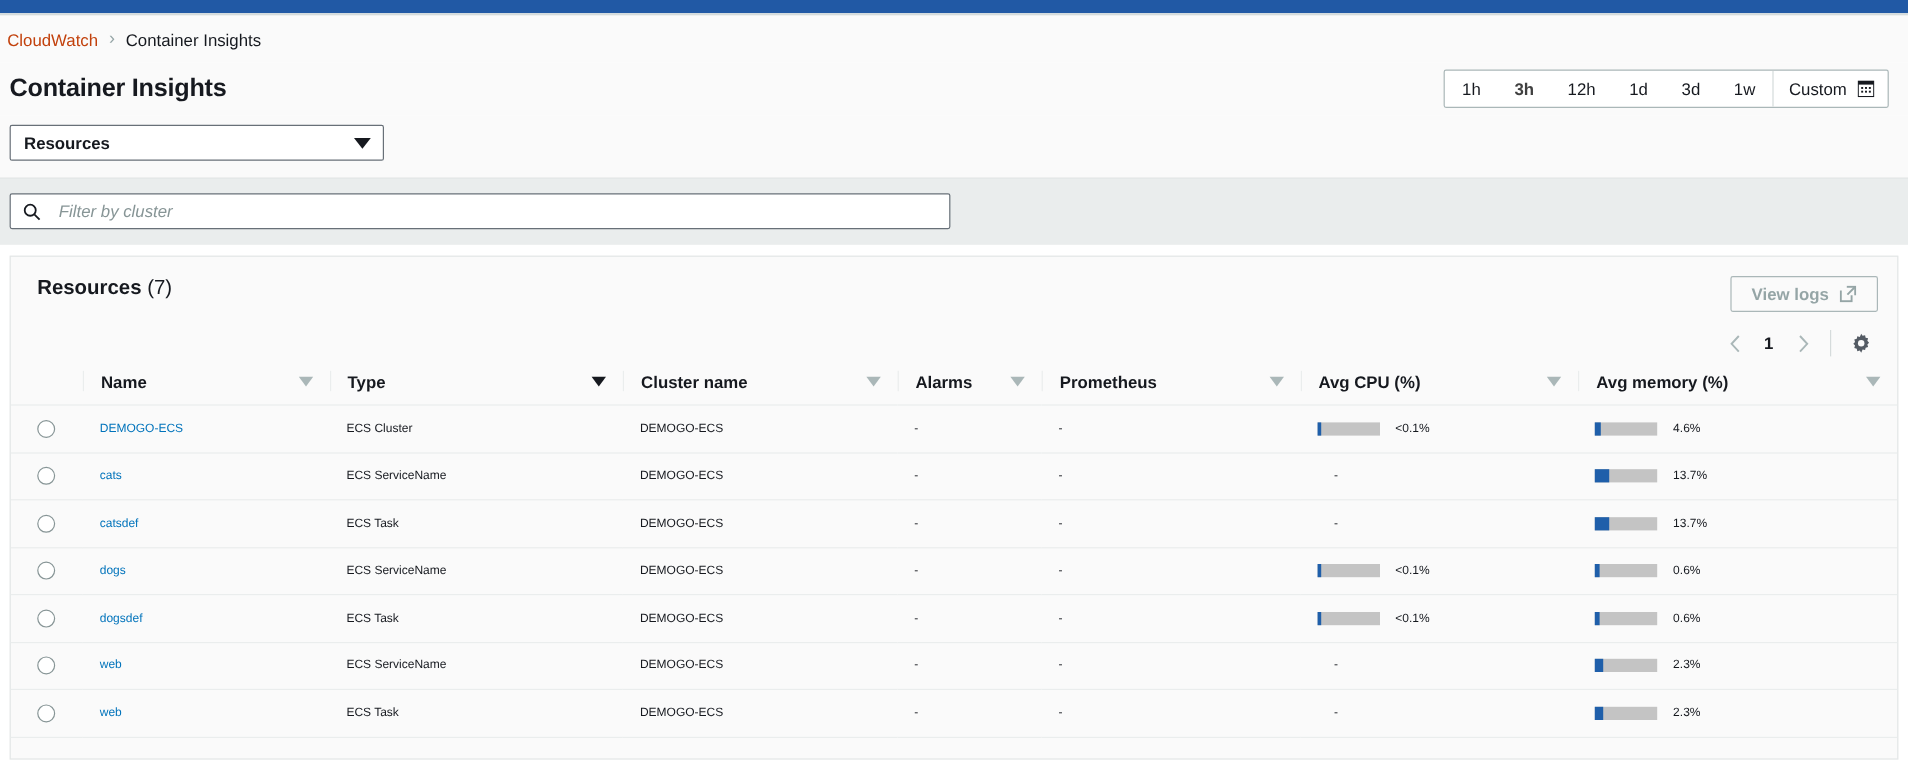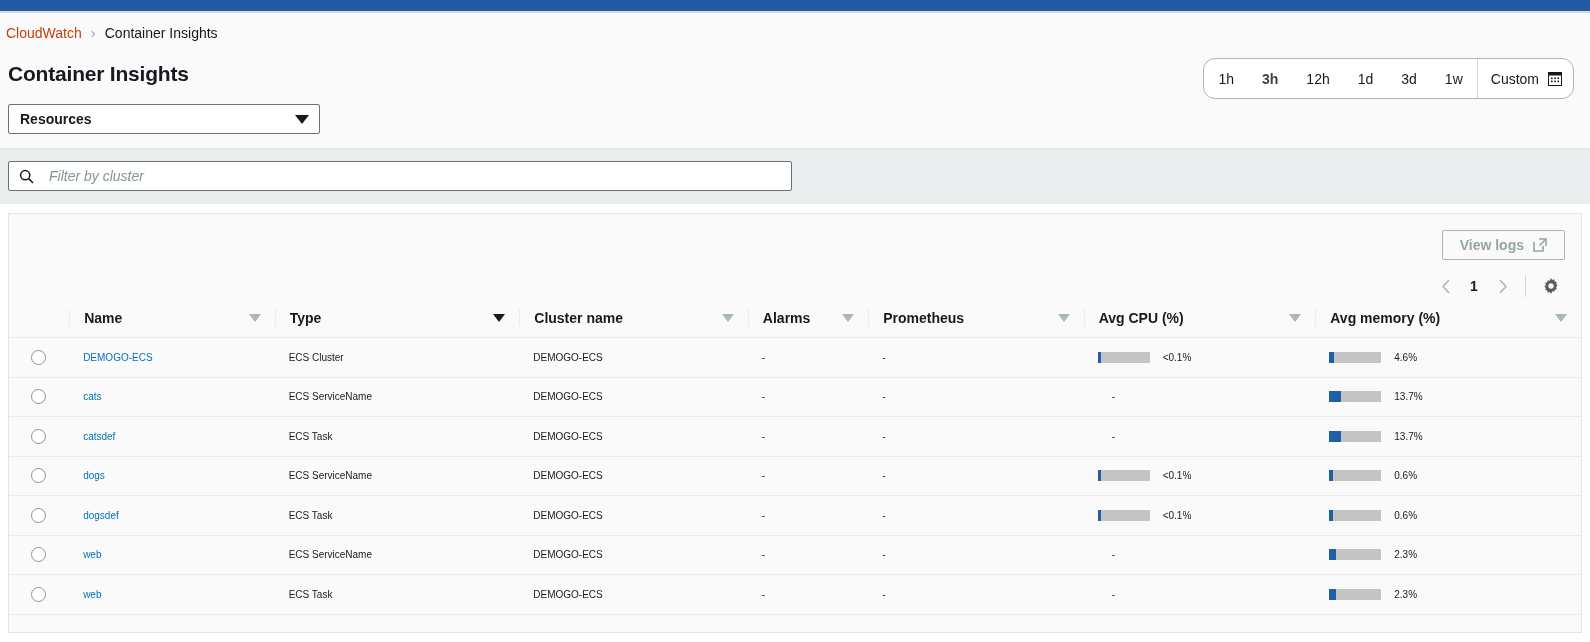--- a/index.html
+++ b/index.html
@@ -66,22 +66,22 @@
     display: flex;
     align-items: center;
     gap: 9px;
   }
 
   
   #time-range {
     display: flex;
     border: 1px solid #aab7b8;
     background: #ffffff;
-    height: 41px;
-    border-radius: 12px;
+    height: 32px;
+    border-radius: 2px;
     overflow: hidden;
   }
   .tr-item {
     display: flex;
     align-items: center;
     justify-content: center;
     font-size: 14px;
     color: #16191f;
     padding: 0 14px;
     cursor: pointer;
@@ -384,20 +384,24 @@
       </svg>
     </span>
     <span class="placeholder">Filter by cluster</span>
   </div>
 </div>
 
 <div id="card">
 
   <div id="card-head">
     <div id="card-head-left">
+      <div id="resources-title">
+        <span>Resources</span>
+        <span class="count">(7)</span>
+      </div>
     </div>
 
     <div id="card-head-right">
       <div id="action-buttons">
         <div class="btn">
           <span>View logs</span>
           <span class="ico">
             <svg width="14" height="14" viewBox="0 0 14 14">
               <path d="M1 4 L1 13 L10 13 L10 8" fill="none" stroke="#95a5a6" stroke-width="1.6"></path>
               <path d="M6 1 L13 1 L13 8" fill="none" stroke="#95a5a6" stroke-width="1.6"></path>

